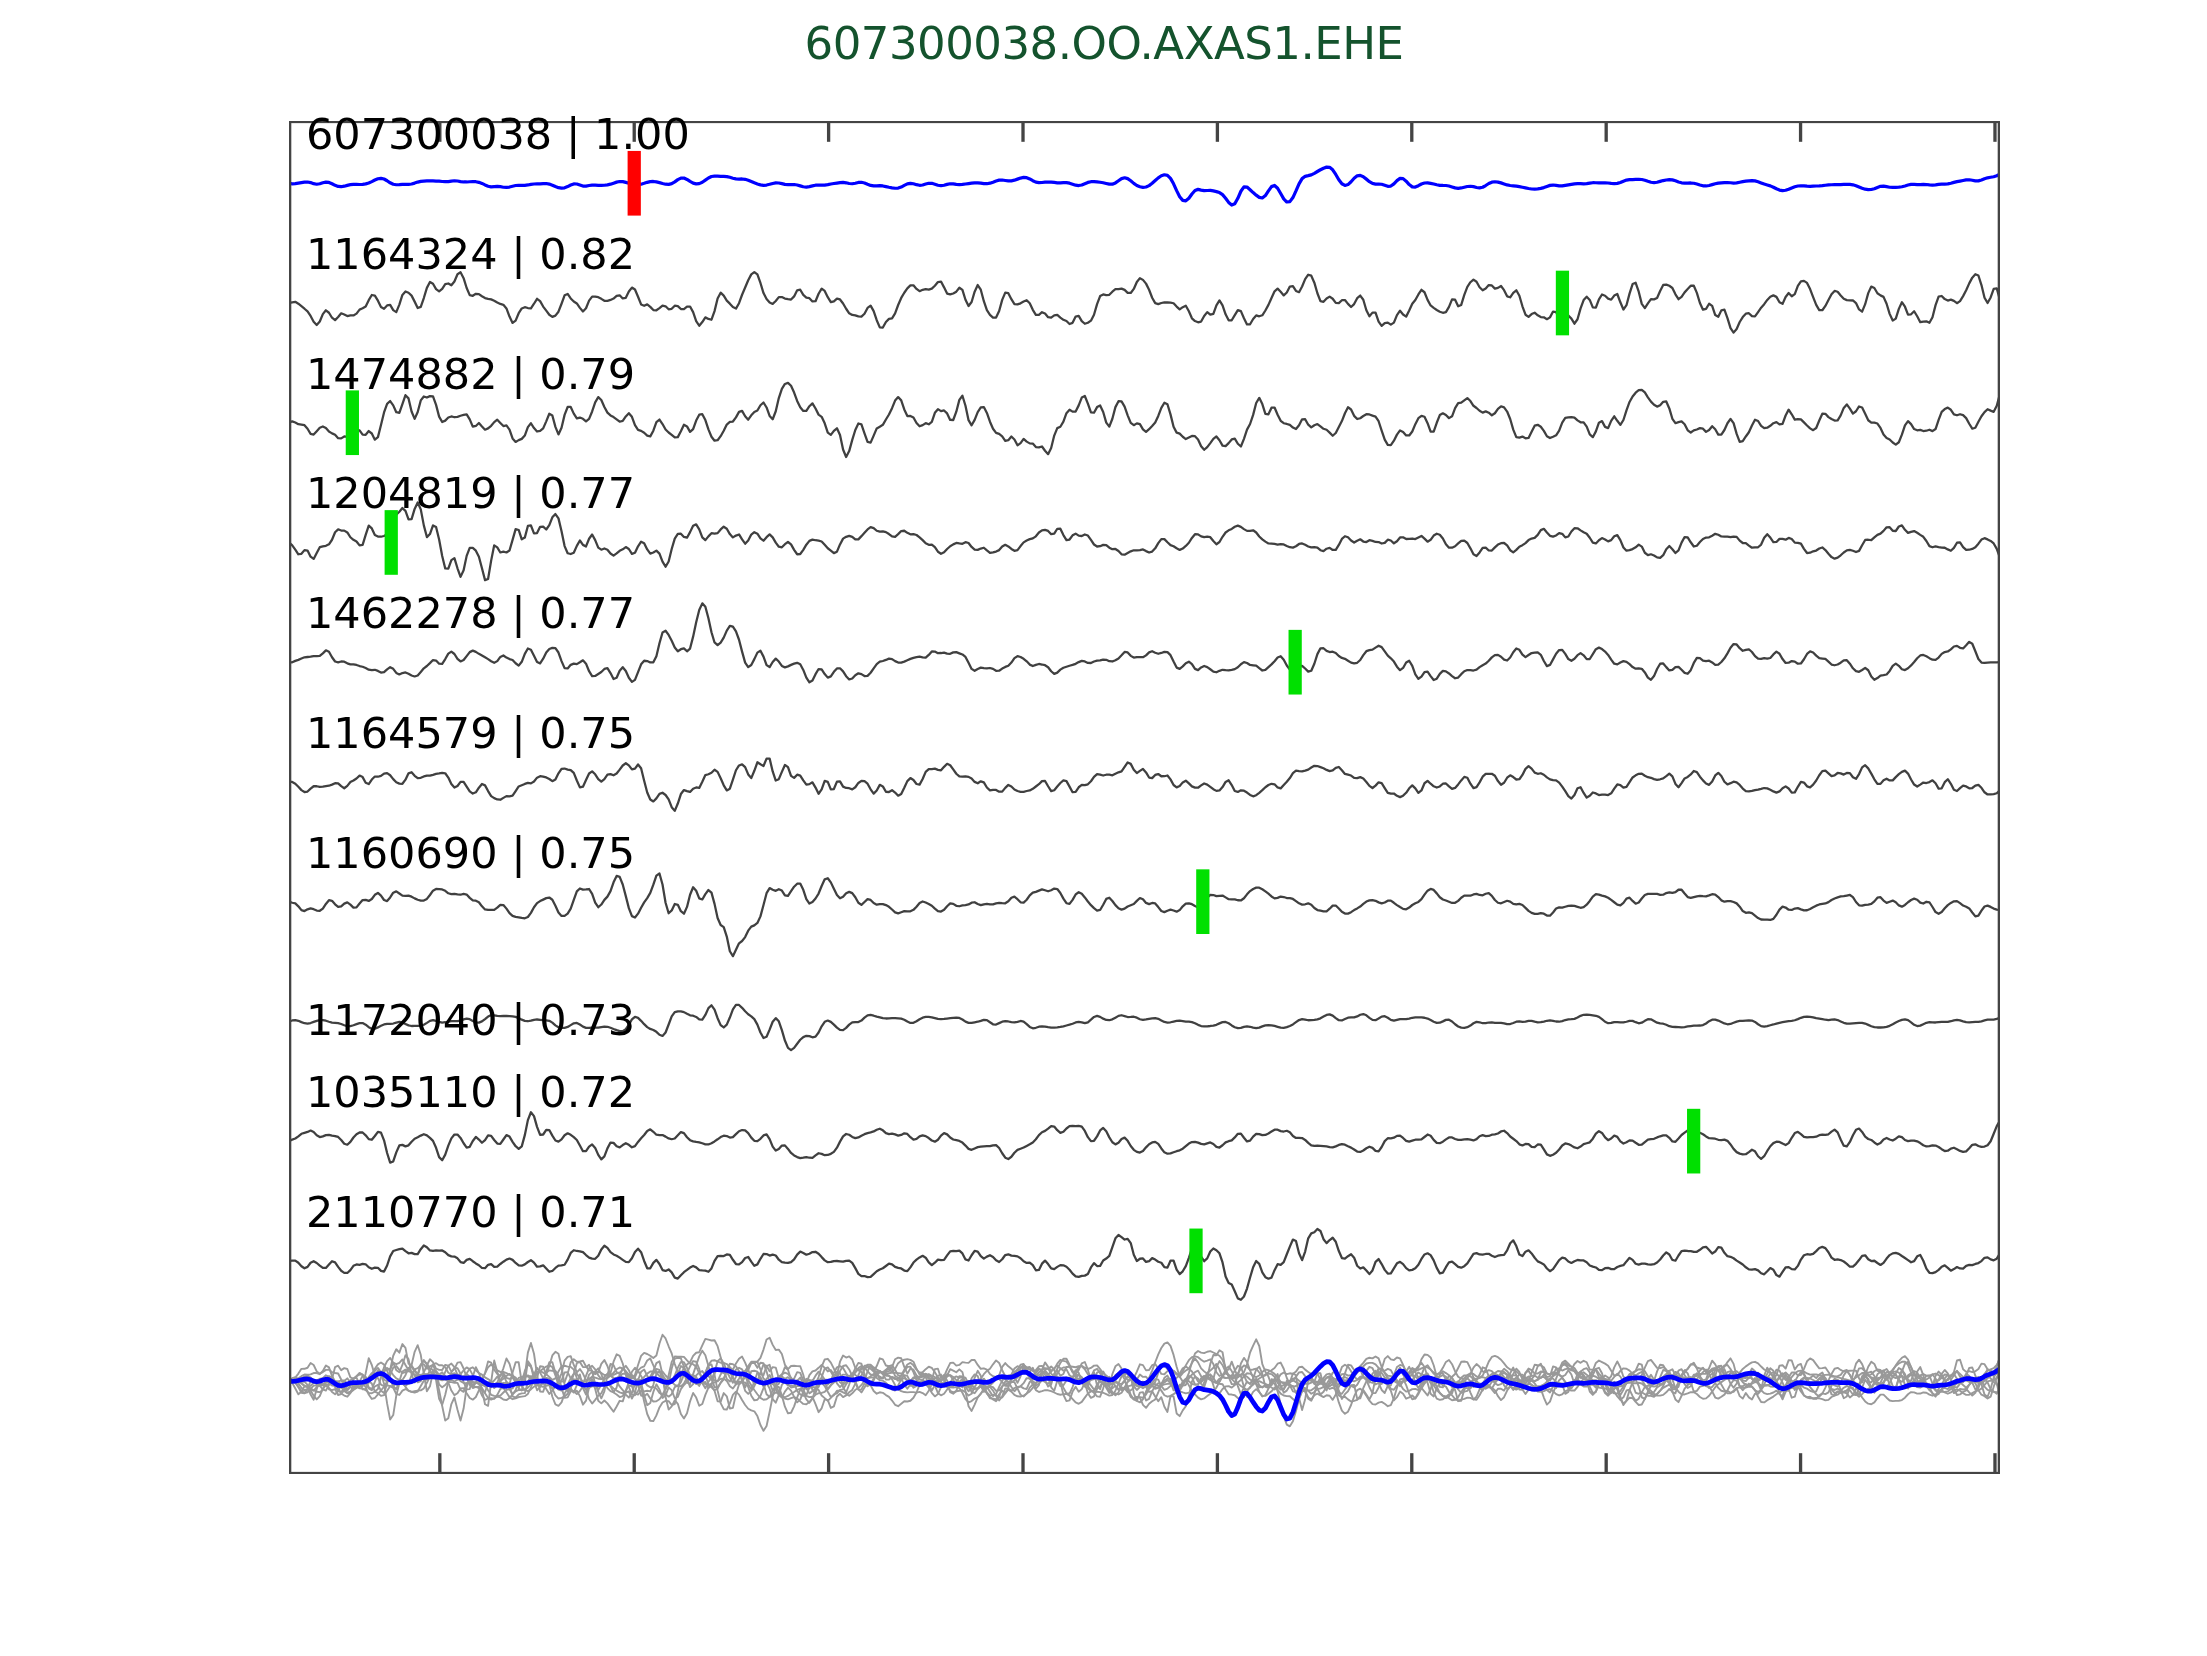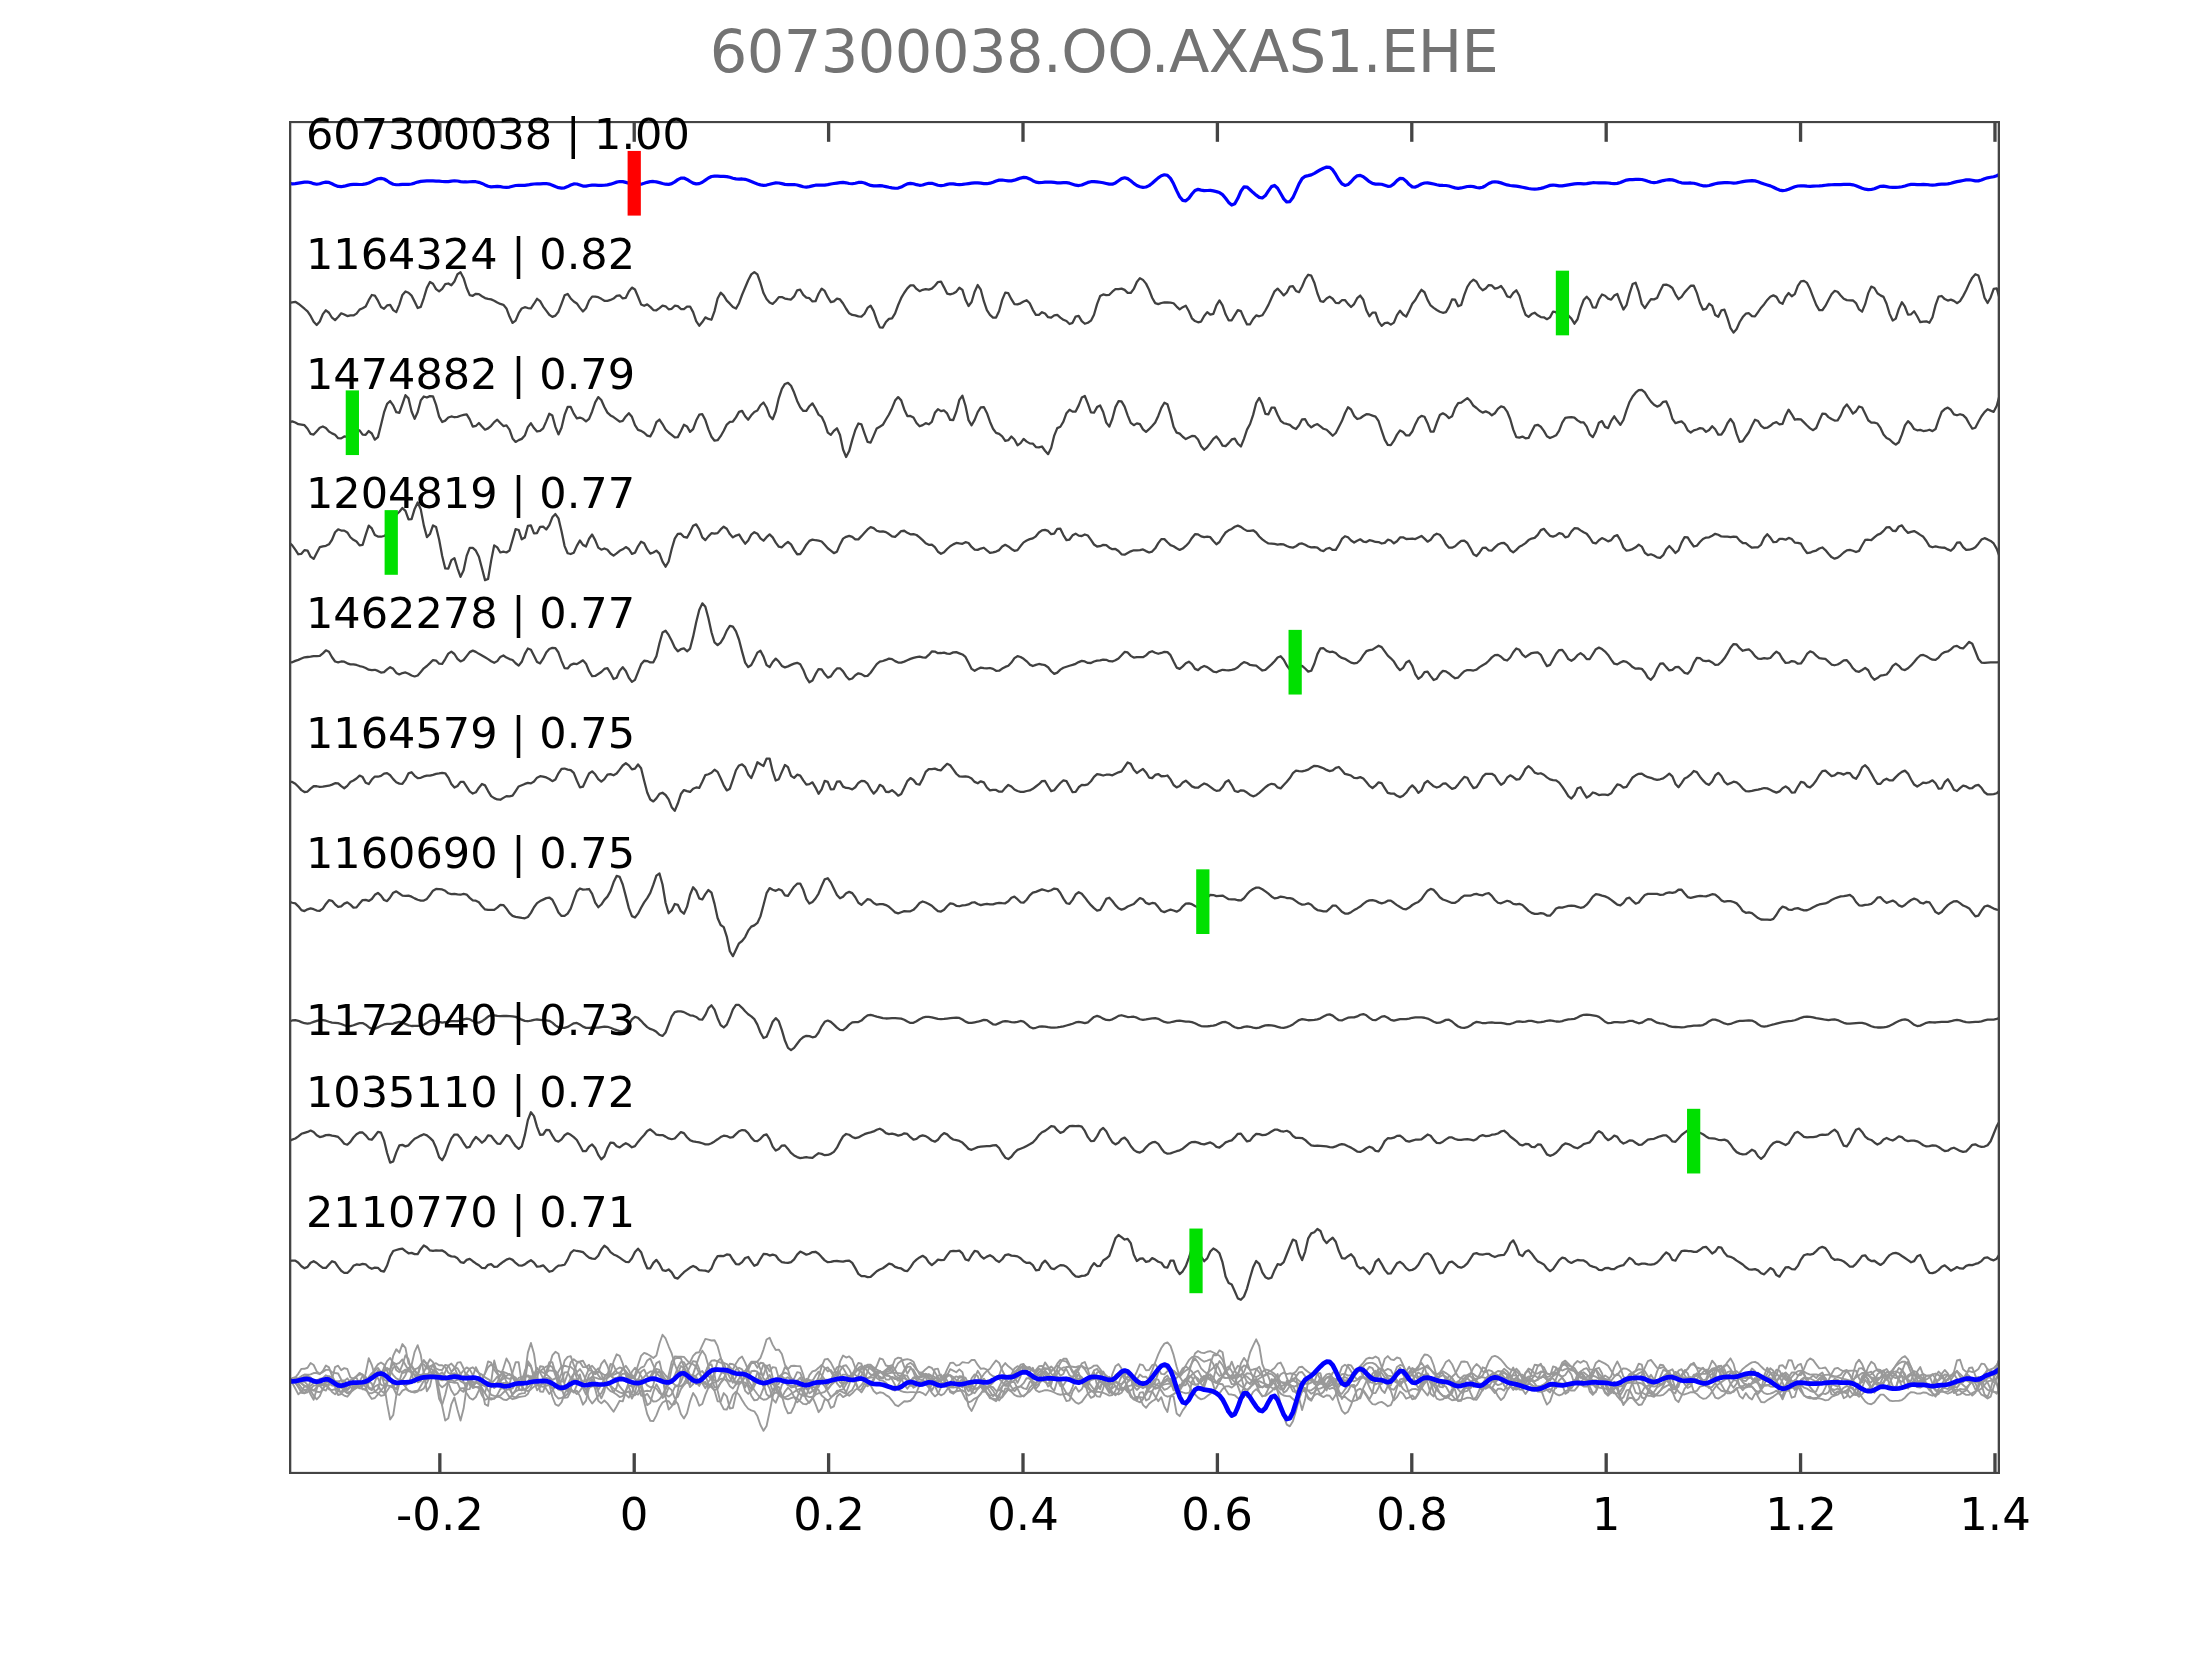--- a/index.html
+++ b/index.html
@@ -18,22 +18,22 @@
     width: 2208px;
     height: 1656px;
     background: #ffffff;
   }
   #chart-title {
     position: absolute;
     left: 0;
     top: 17px;
     width: 2208px;
     text-align: center;
-    font-size: 59px;
-    color: #737373;
+    font-size: 45px;
+    color: #14532d;
     font-family: "DejaVu Sans", "Liberation Sans", sans-serif;
     letter-spacing: -0.5px;
     white-space: nowrap;
   }
   #plot-area {
     position: absolute;
     left: 289px;
     top: 121px;
     width: 1988px;
     height: 1353px;
@@ -141,26 +141,15 @@
         <div class="trace-label" style="left: 17px; top: 347px;">1204819 | 0.77</div>
         <div class="trace-label" style="left: 17px; top: 467px;">1462278 | 0.77</div>
         <div class="trace-label" style="left: 17px; top: 587px;">1164579 | 0.75</div>
         <div class="trace-label" style="left: 17px; top: 707px;">1160690 | 0.75</div>
         <div class="trace-label" style="left: 17px; top: 826px; margin-top: 48px;">1172040 | 0.73</div>
         <div class="trace-label" style="left: 17px; top: 946px;">1035110 | 0.72</div>
         <div class="trace-label" style="left: 17px; top: 1066px;">2110770 | 0.71</div>
       </div>
   </div>
 
-  <div id="tick-label-layer">
-      <div class="tick-label" style="left: 151px; top: 0px;">-0.2</div>
-      <div class="tick-label" style="left: 345px; top: 0px;">0</div>
-      <div class="tick-label" style="left: 540px; top: 0px;">0.2</div>
-      <div class="tick-label" style="left: 734px; top: 0px;">0.4</div>
-      <div class="tick-label" style="left: 928px; top: 0px;">0.6</div>
-      <div class="tick-label" style="left: 1123px; top: 0px;">0.8</div>
-      <div class="tick-label" style="left: 1317px; top: 0px;">1</div>
-      <div class="tick-label" style="left: 1512px; top: 0px;">1.2</div>
-      <div class="tick-label" style="left: 1706px; top: 0px;">1.4</div>
-    </div>
 
 </div>
 
 
 </body></html>

